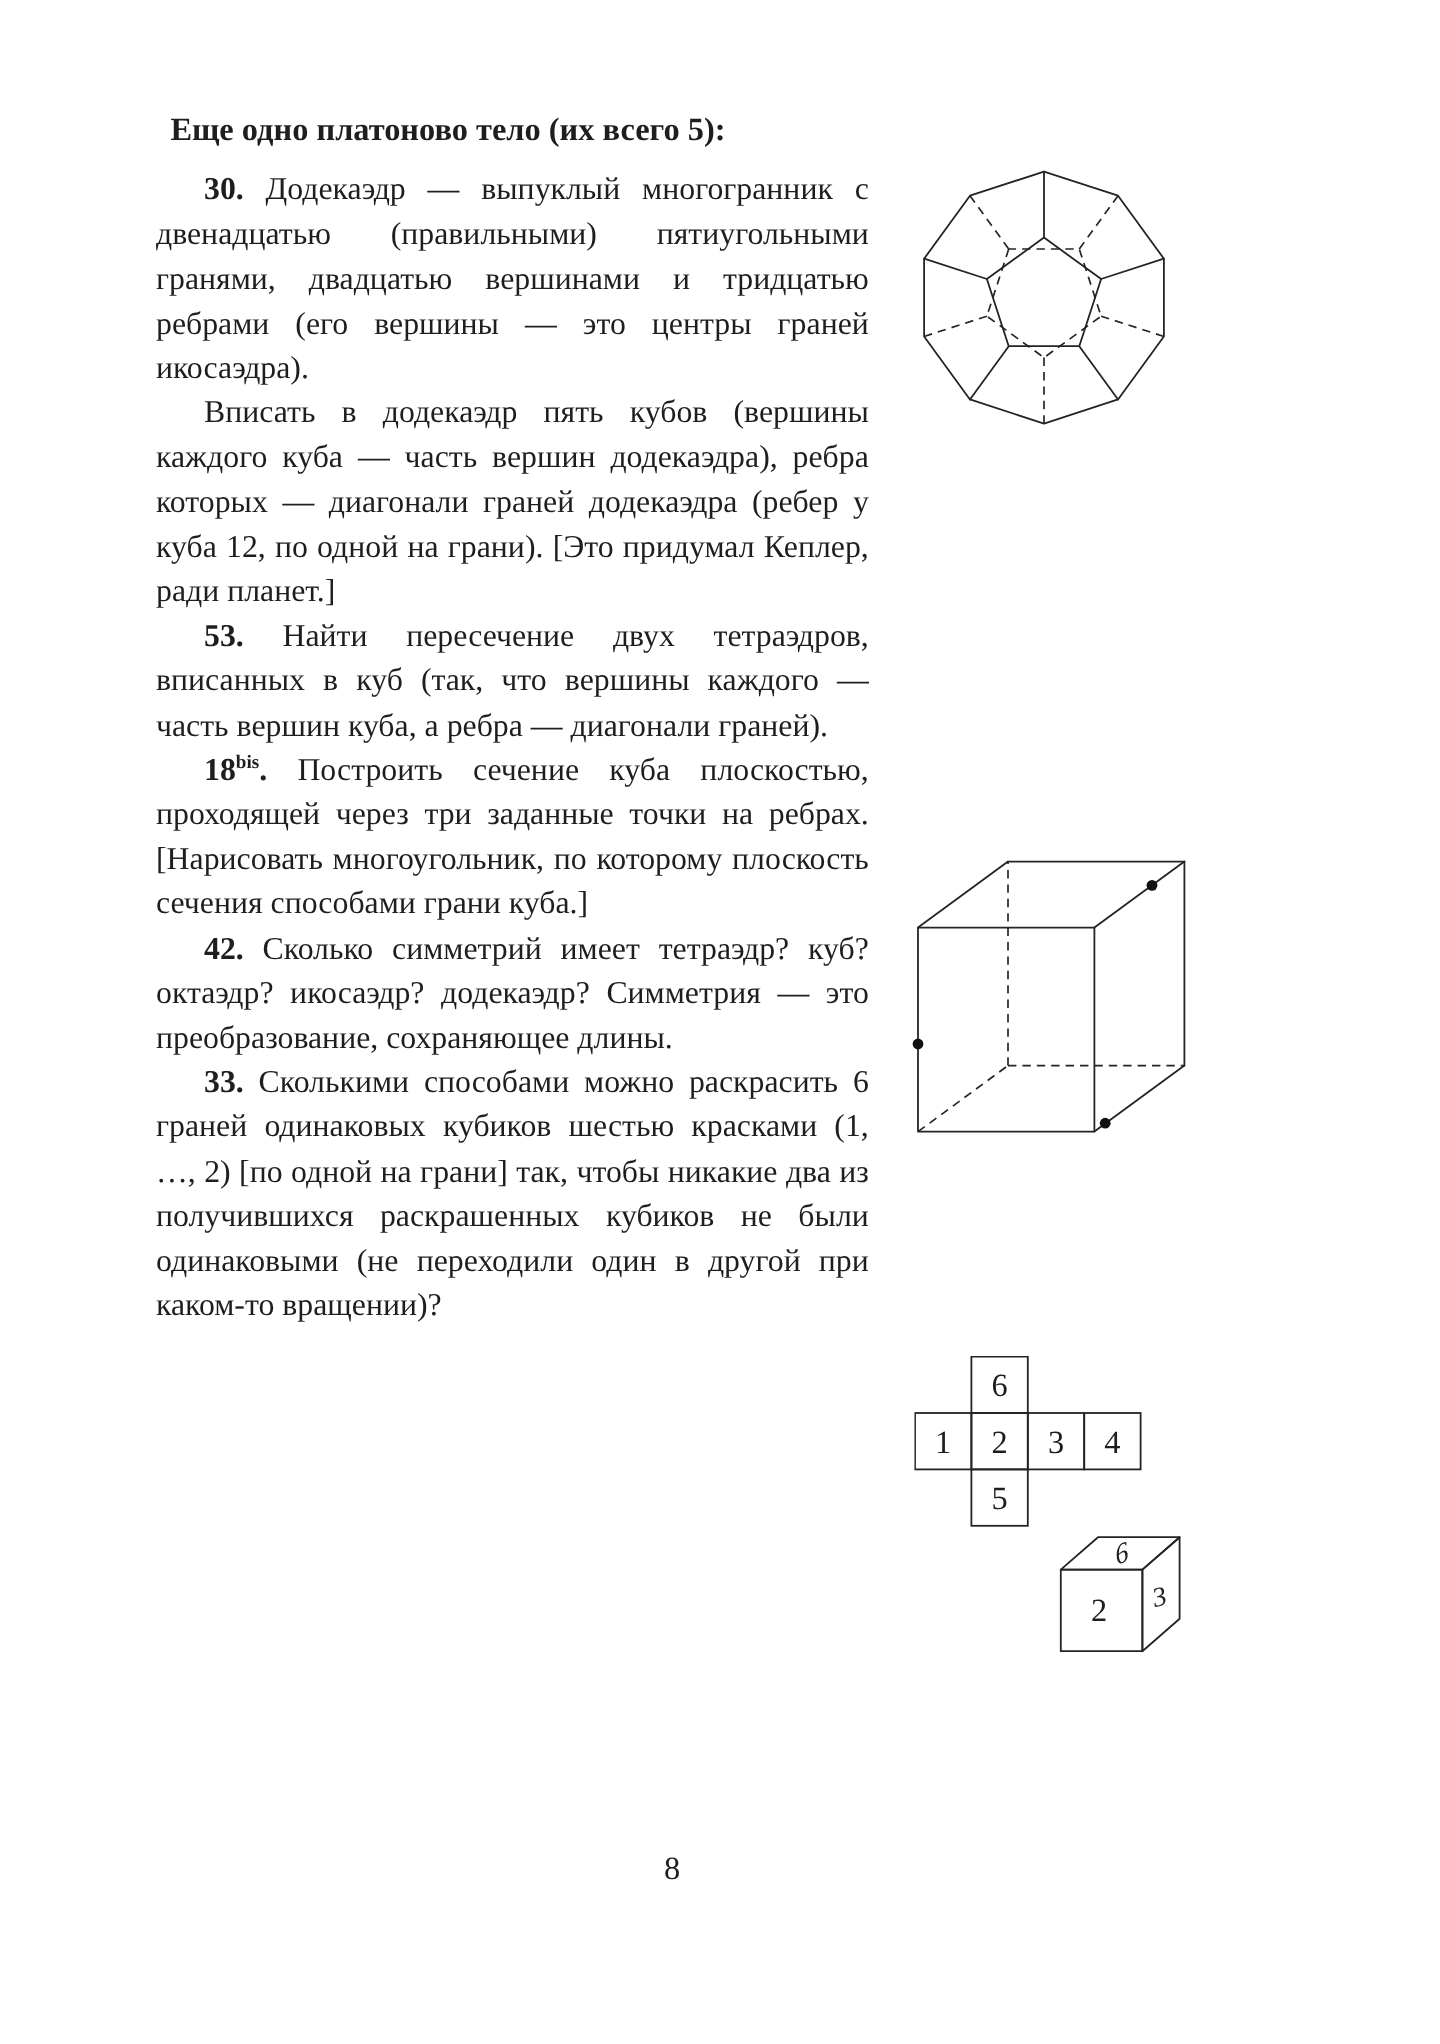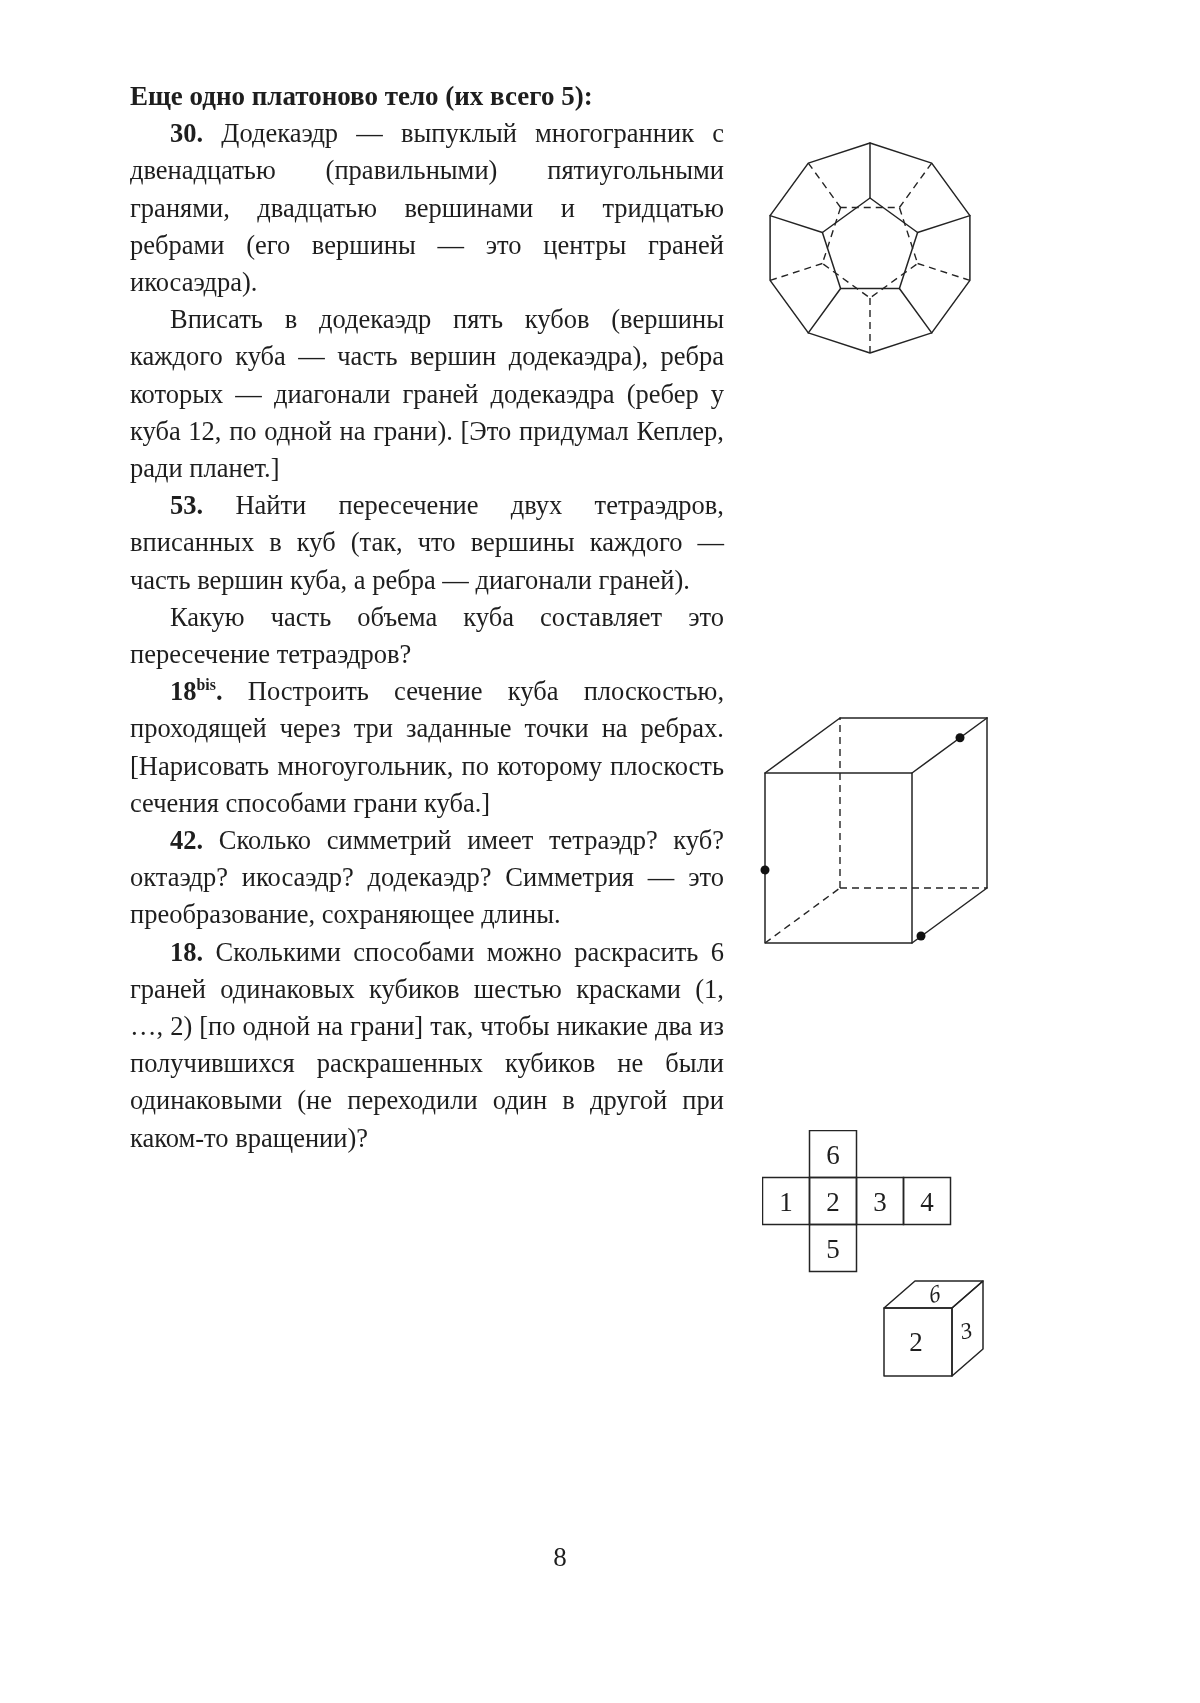--- a/index.html
+++ b/index.html
@@ -22,21 +22,21 @@
   .text-col {
     position: absolute;
     left: 130px;
     top: 78px;
     width: 594px;
     font-size: 26.5px;
     line-height: 37.2px;
     text-align: justify;
   }
   .heading {
-    margin: 0;
+    margin: 12px;
     font-size: 27px;
     font-weight: bold;
     line-height: 37.2px;
     text-indent: 0;
     text-align: left;
   }
   p.para {
     margin: 0;
     text-indent: 40px;
     font-family: Liberation Serif, serif;
@@ -110,28 +110,27 @@
   <div class="text-col">
 
     <h2 class="heading">Еще одно платоново тело (их всего 5):</h2>
 
     <p class="para"><b class="pnum">30.</b><sup class="bis"></sup><b class="pnum"></b> <span>Додекаэдр — выпуклый многогранник с двенадцатью (правильными) пятиугольными гранями, двадцатью вершинами и тридцатью ребрами (его вершины — это центры граней икосаэдра).</span></p>
 
     <p class="para"><b class="pnum"></b><sup class="bis"></sup><b class="pnum"></b> <span>Вписать в додекаэдр пять кубов (вершины каждого куба — часть вершин додекаэдра), ребра которых — диагонали граней додекаэдра (ребер у куба 12, по одной на грани). [Это придумал Кеплер, ради планет.]</span></p>
 
     <p class="para"><b class="pnum">53.</b><sup class="bis"></sup><b class="pnum"></b> <span>Найти пересечение двух тетраэдров, вписанных в куб (так, что вершины каждого — часть вершин куба, а ребра — диагонали граней).</span></p>
 
-    <p class="para"><b class="pnum"></b><sup class="bis"></sup><b class="pnum"></b> <span>Какую часть объема куба составляет это пересечение тетраэдров?</span></p>
 
     <p class="para"><b class="pnum">18</b><sup class="bis">bis</sup><b class="pnum">.</b> <span>Построить сечение куба плоскостью, проходящей через три заданные точки на ребрах. [Нарисовать многоугольник, по которому плоскость сечения способами грани куба.]</span></p>
 
     <p class="para"><b class="pnum">42.</b><sup class="bis"></sup><b class="pnum"></b> <span>Сколько симметрий имеет тетраэдр? куб? октаэдр? икосаэдр? додекаэдр? Симметрия — это преобразование, сохраняющее длины.</span></p>
 
 
-    <p class="para"><b class="pnum">18.</b><sup class="bis"></sup><b class="pnum"></b> <span>Сколькими способами можно раскрасить 6 граней одинаковых кубиков шестью красками (1, …, 2) [по одной на грани] так, чтобы никакие два из получившихся раскрашенных кубиков не были одинаковыми (не переходили один в другой при каком-то вращении)?</span></p>
+    <p class="para"><b class="pnum">33.</b><sup class="bis"></sup><b class="pnum"></b> <span>Сколькими способами можно раскрасить 6 граней одинаковых кубиков шестью красками (1, …, 2) [по одной на грани] так, чтобы никакие два из получившихся раскрашенных кубиков не были одинаковыми (не переходили один в другой при каком-то вращении)?</span></p>
 
   </div>
 
   <svg id="fig-dodeca" class="fig" width="236" height="226" viewBox="0 0 236 226">
     <polygon class="edge" points="118,7 56.3,27.1 18.1,79.6 18.1,144.4 56.3,196.9 118,217 179.7,196.9 217.9,144.4 217.9,79.6 179.7,27.1"></polygon>
     <polygon class="edge" points="118,62 70.4,96.5 88.6,152.5 147.4,152.5 165.6,96.5"></polygon>
     <g>
       <line class="edge" x1="118" y1="62" x2="118" y2="7"></line>
       <line class="edge" x1="70.4" y1="96.5" x2="18.1" y2="79.6"></line>
       <line class="edge" x1="88.6" y1="152.5" x2="56.3" y2="196.9"></line>

